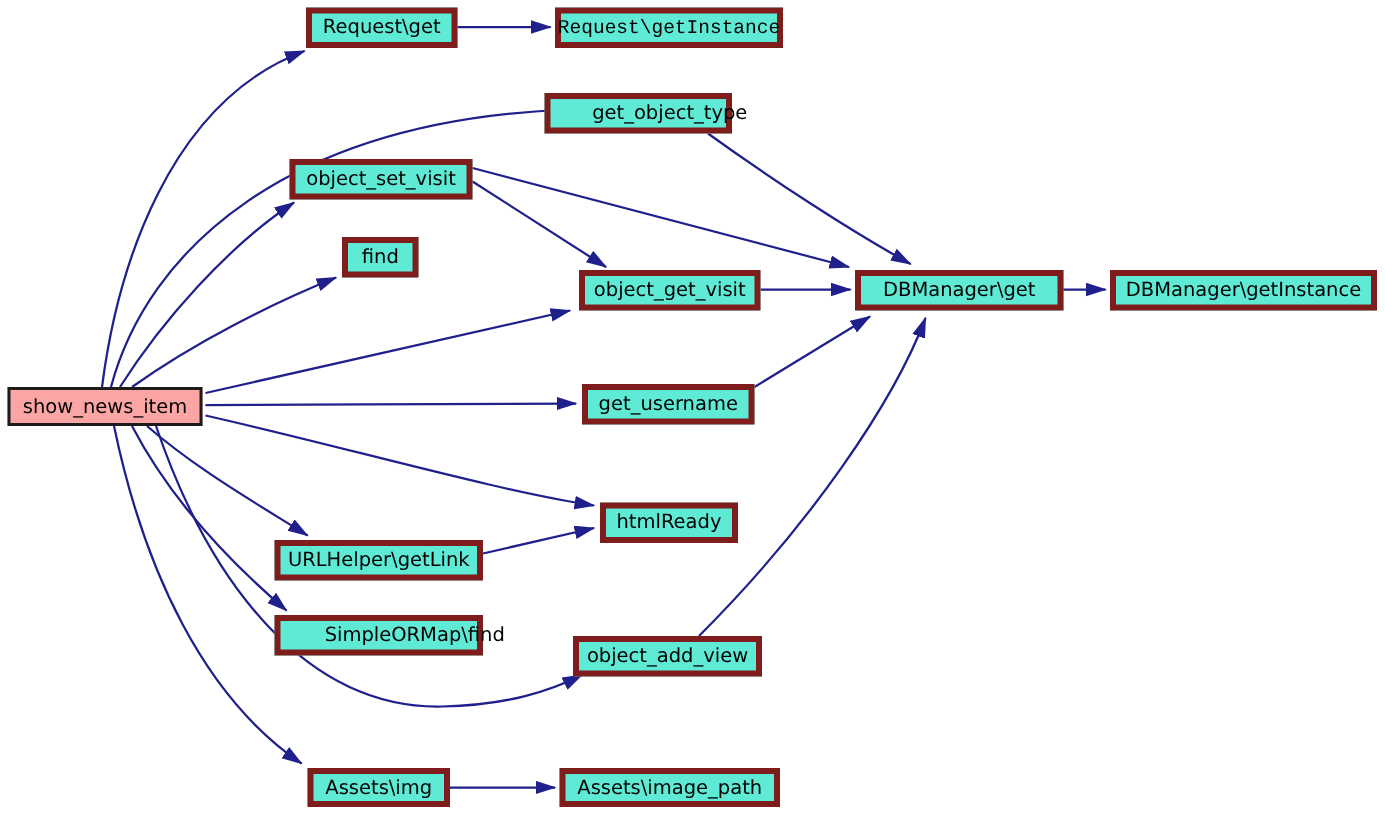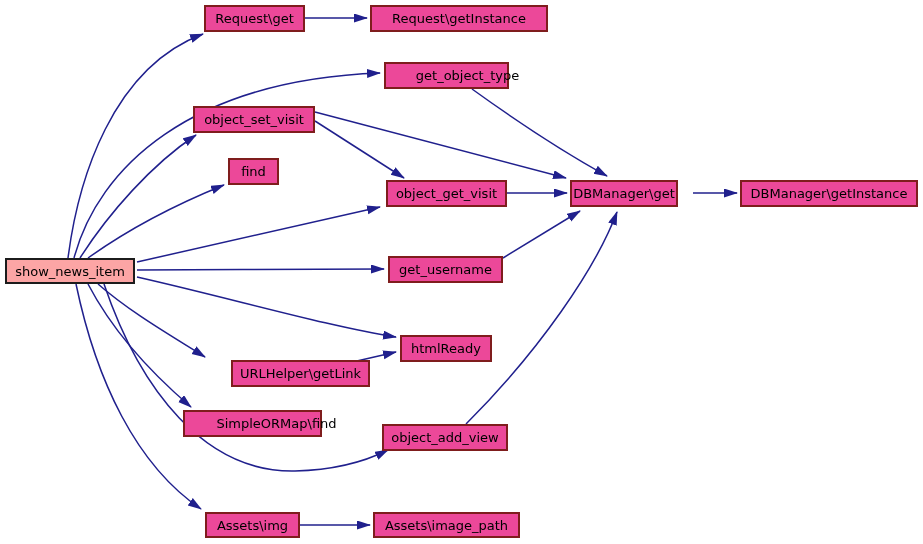--- a/index.html
+++ b/index.html
@@ -18,22 +18,22 @@
   #edge-svg {
     position: absolute;
     left: 0;
     top: 0;
     width: 923px;
     height: 544px;
   }
   .node {
     position: absolute;
     box-sizing: border-box;
-    background: #ec4899;
-    border: 2px solid #7f1d1d;
+    background: #5eead4;
+    border: 4px solid #7f1d1d;
     color: #000000;
     font-size: 13px;
     line-height: 1;
     display: flex;
     align-items: center;
     justify-content: center;
     white-space: nowrap;
     cursor: pointer;
   }
   .node.highlighted {
@@ -81,48 +81,48 @@
         <path d="M 300 525 L 370 525" class="edge-path" stroke="#20208d" marker-end="url(#arrowhead)"></path>
       </g>
   </svg>
   <div id="node-layer">
       <div class="node highlighted" style="left: 5px; top: 258px; width: 130px; height: 26px;">
         <span>show_news_item</span>
       </div>
       <div class="node" style="left: 204px; top: 5px; width: 101px; height: 27px;">
         <span>Request\get</span>
       </div>
-      <div class="node" style="left: 370px; top: 5px; width: 178px; height: 27px;">
+      <div class="node" style="left: 370px; top: 5px; width: 152px; height: 27px; font-family: Liberation Mono, monospace;">
         <span>Request\getInstance</span>
       </div>
-      <div class="node" style="left: 384px; top: 62px; width: 125px; height: 27px; padding-left: 42px;">
+      <div class="node" style="left: 363px; top: 62px; width: 125px; height: 27px; padding-left: 42px;">
         <span>get_object_type</span>
       </div>
       <div class="node" style="left: 193px; top: 106px; width: 122px; height: 27px;">
         <span>object_set_visit</span>
       </div>
       <div class="node" style="left: 228px; top: 158px; width: 51px; height: 27px;">
         <span>find</span>
       </div>
       <div class="node" style="left: 386px; top: 180px; width: 121px; height: 27px;">
         <span>object_get_visit</span>
       </div>
-      <div class="node" style="left: 570px; top: 180px; width: 108px; height: 27px;">
+      <div class="node" style="left: 570px; top: 180px; width: 139px; height: 27px;">
         <span>DBManager\get</span>
       </div>
       <div class="node" style="left: 740px; top: 180px; width: 178px; height: 27px;">
         <span>DBManager\getInstance</span>
       </div>
       <div class="node" style="left: 388px; top: 256px; width: 115px; height: 27px;">
         <span>get_username</span>
       </div>
       <div class="node" style="left: 400px; top: 335px; width: 92px; height: 27px;">
         <span>htmlReady</span>
       </div>
-      <div class="node" style="left: 183px; top: 360px; width: 139px; height: 27px; margin-left: 48px;">
+      <div class="node" style="left: 183px; top: 360px; width: 139px; height: 27px;">
         <span>URLHelper\getLink</span>
       </div>
       <div class="node" style="left: 183px; top: 410px; width: 139px; height: 27px; padding-left: 48px;">
         <span>SimpleORMap\find</span>
       </div>
       <div class="node" style="left: 382px; top: 424px; width: 126px; height: 27px;">
         <span>object_add_view</span>
       </div>
       <div class="node" style="left: 205px; top: 512px; width: 95px; height: 26px;">
         <span>Assets\img</span>

